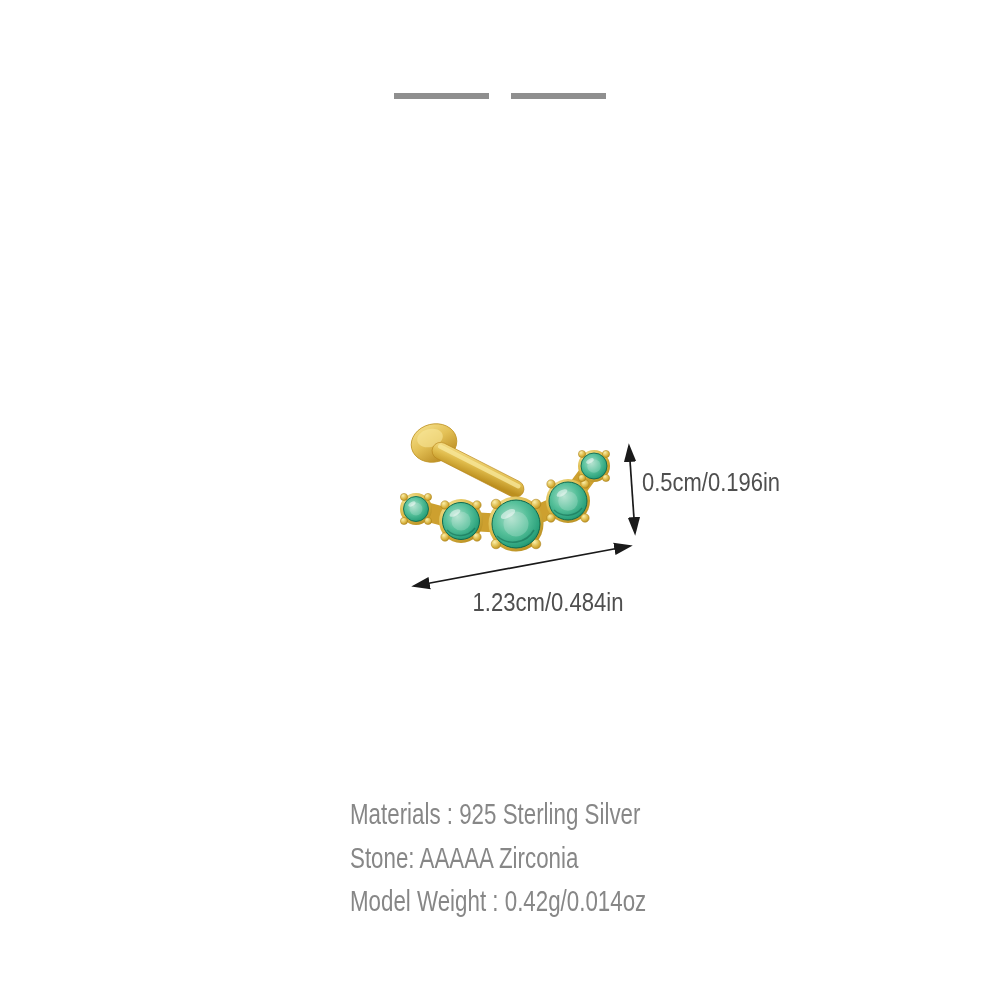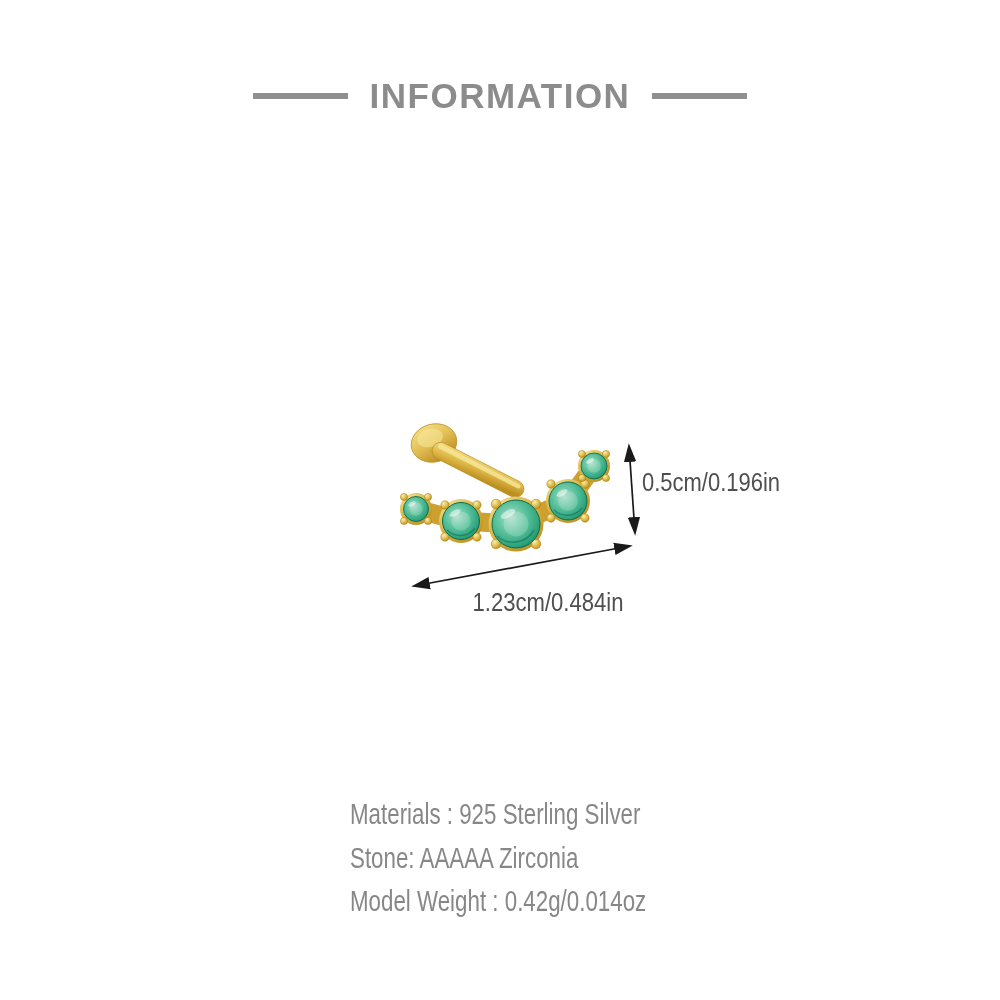--- a/index.html
+++ b/index.html
@@ -25,21 +25,20 @@
     position:absolute;left:350px;top:793px;
     color:#878787;font-size:29px;line-height:43.5px;white-space:nowrap;
     transform:scaleX(0.77);transform-origin:left top;
   }
 </style>
 </head>
 <body>
 
 <div class="header">
   <div class="header-rule"></div>
-  <div class="header-title">INFORMATION</div>
   <div class="header-rule"></div>
 </div>
 
 <svg class="diagram" viewBox="380 400 440 240">
   <defs>
     <linearGradient id="goldLin" x1="0" y1="0" x2="0.55" y2="1">
       <stop offset="0" stop-color="#F6E08A"></stop>
       <stop offset="0.5" stop-color="#E0BC4C"></stop>
       <stop offset="1" stop-color="#BC8F1F"></stop>
     </linearGradient>

